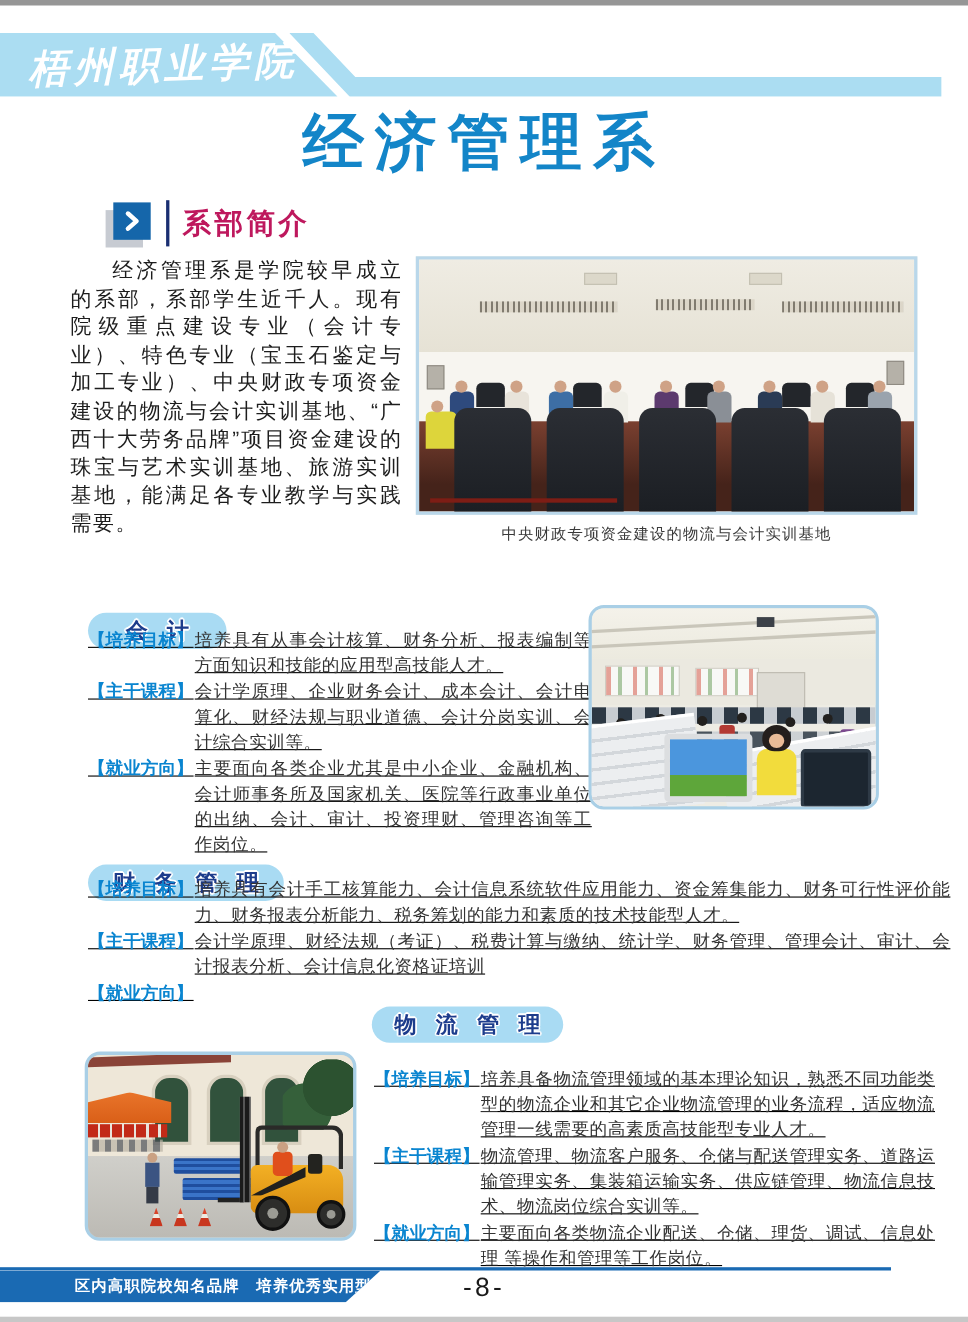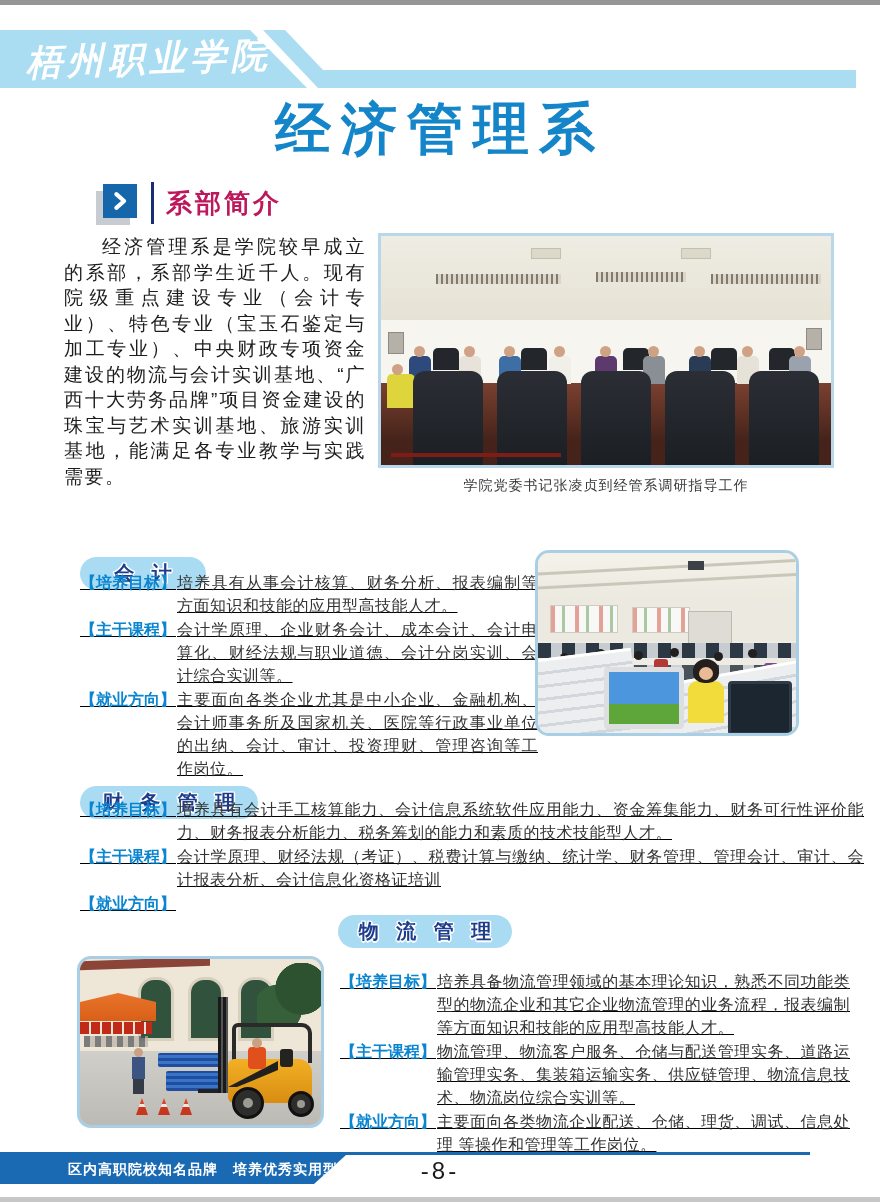--- a/index.html
+++ b/index.html
@@ -185,21 +185,21 @@
     <div class="pp" style="left:356px;background:#e6e2d8;"></div>
     <div class="pp" style="left:408px;background:#9aa3ad;"></div>
     <div class="pp" style="left:6px;top:138px;width:28px;height:34px;background:#ddd53b;"></div>
     <div class="fc" style="left:32px;"></div>
     <div class="fc" style="left:116px;"></div>
     <div class="fc" style="left:200px;"></div>
     <div class="fc" style="left:284px;"></div>
     <div class="fc" style="left:368px;"></div>
     <div class="m-redline"></div>
   </div>
-  <div class="photo-caption">学院党委书记张凌贞到经管系调研指导工作</div>
+  <div class="photo-caption">中央财政专项资金建设的物流与会计实训基地</div>
 
   <div class="pill pill-acc">会 计</div>
   <div class="rows rows-acc">
     <div class="row">
       <span class="lbl">【培养目标】</span>
       <span class="txt">培养具有从事会计核算、财务分析、报表编制等方面知识和技能的应用型高技能人才。</span>
     </div>
     <div class="row">
       <span class="lbl">【主干课程】</span>
       <span class="txt">会计学原理、企业财务会计、成本会计、会计电算化、财经法规与职业道德、会计分岗实训、会计综合实训等。</span>
@@ -277,21 +277,21 @@
     <div class="f-swoosh"></div>
     <div class="f-driver"></div>
     <div class="f-seat"></div>
     <div class="f-wheel" style="left:152px;bottom:6px;width:26px;height:26px;"></div>
     <div class="f-wheel" style="left:208px;bottom:8px;width:20px;height:20px;"></div>
   </div>
 
   <div class="rows rows-log">
     <div class="row">
       <span class="lbl">【培养目标】</span>
-      <span class="txt">培养具备物流管理领域的基本理论知识，熟悉不同功能类型的物流企业和其它企业物流管理的业务流程，报表编制等方面知识和技能的应用型高技能人才。</span>
+      <span class="txt">培养具备物流管理领域的基本理论知识，熟悉不同功能类型的物流企业和其它企业物流管理的业务流程，适应物流管理一线需要的高素质高技能型专业人才。</span>
     </div>
     <div class="row">
       <span class="lbl">【主干课程】</span>
       <span class="txt">物流管理、物流客户服务、仓储与配送管理实务、道路运输管理实务、集装箱运输实务、供应链管理、物流信息技术、物流岗位综合实训等。</span>
     </div>
     <div class="row">
       <span class="lbl">【就业方向】</span>
       <span class="txt">主要面向各类物流企业配送、仓储、理货、调试、信息处理 等操作和管理等工作岗位。</span>
     </div>
   </div>

